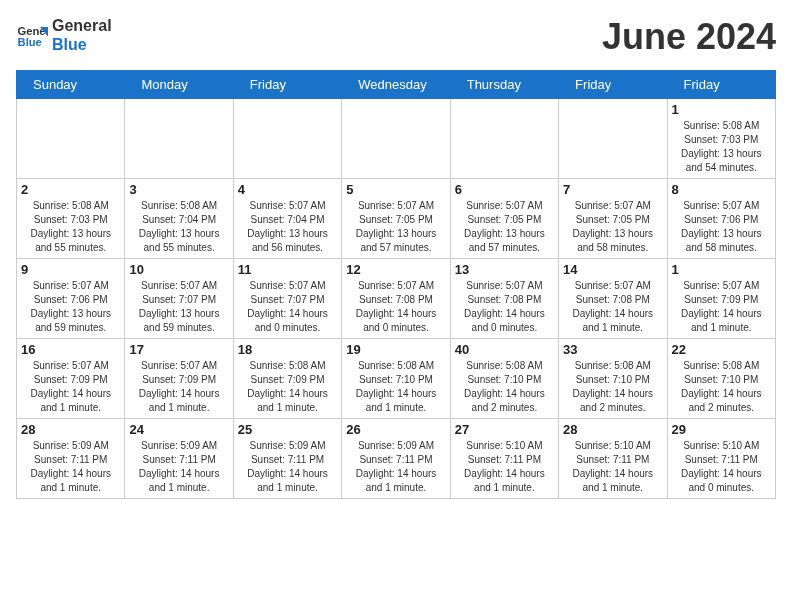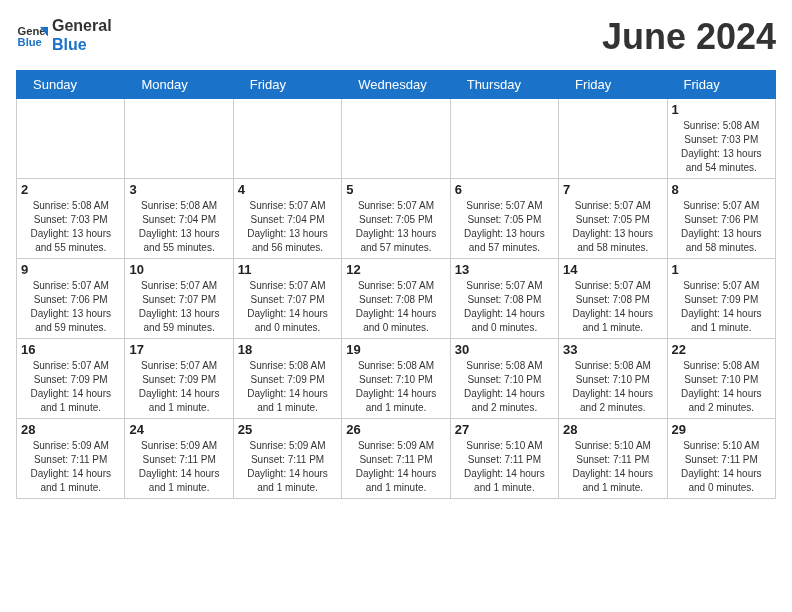--- a/index.html
+++ b/index.html
@@ -196,21 +196,21 @@
         </td>
         <td>
           <span class="day-number">18</span>
           <div class="day-info">Sunrise: 5:08 AM<br>Sunset: 7:09 PM<br>Daylight: 14 hours<br>and 1 minute.</div>
         </td>
         <td>
           <span class="day-number">19</span>
           <div class="day-info">Sunrise: 5:08 AM<br>Sunset: 7:10 PM<br>Daylight: 14 hours<br>and 1 minute.</div>
         </td>
         <td>
-          <span class="day-number">30</span>
+          <span class="day-number">40</span>
           <div class="day-info">Sunrise: 5:08 AM<br>Sunset: 7:10 PM<br>Daylight: 14 hours<br>and 2 minutes.</div>
         </td>
         <td>
           <span class="day-number">33</span>
           <div class="day-info">Sunrise: 5:08 AM<br>Sunset: 7:10 PM<br>Daylight: 14 hours<br>and 2 minutes.</div>
         </td>
         <td>
           <span class="day-number">22</span>
           <div class="day-info">Sunrise: 5:08 AM<br>Sunset: 7:10 PM<br>Daylight: 14 hours<br>and 2 minutes.</div>
         </td>

